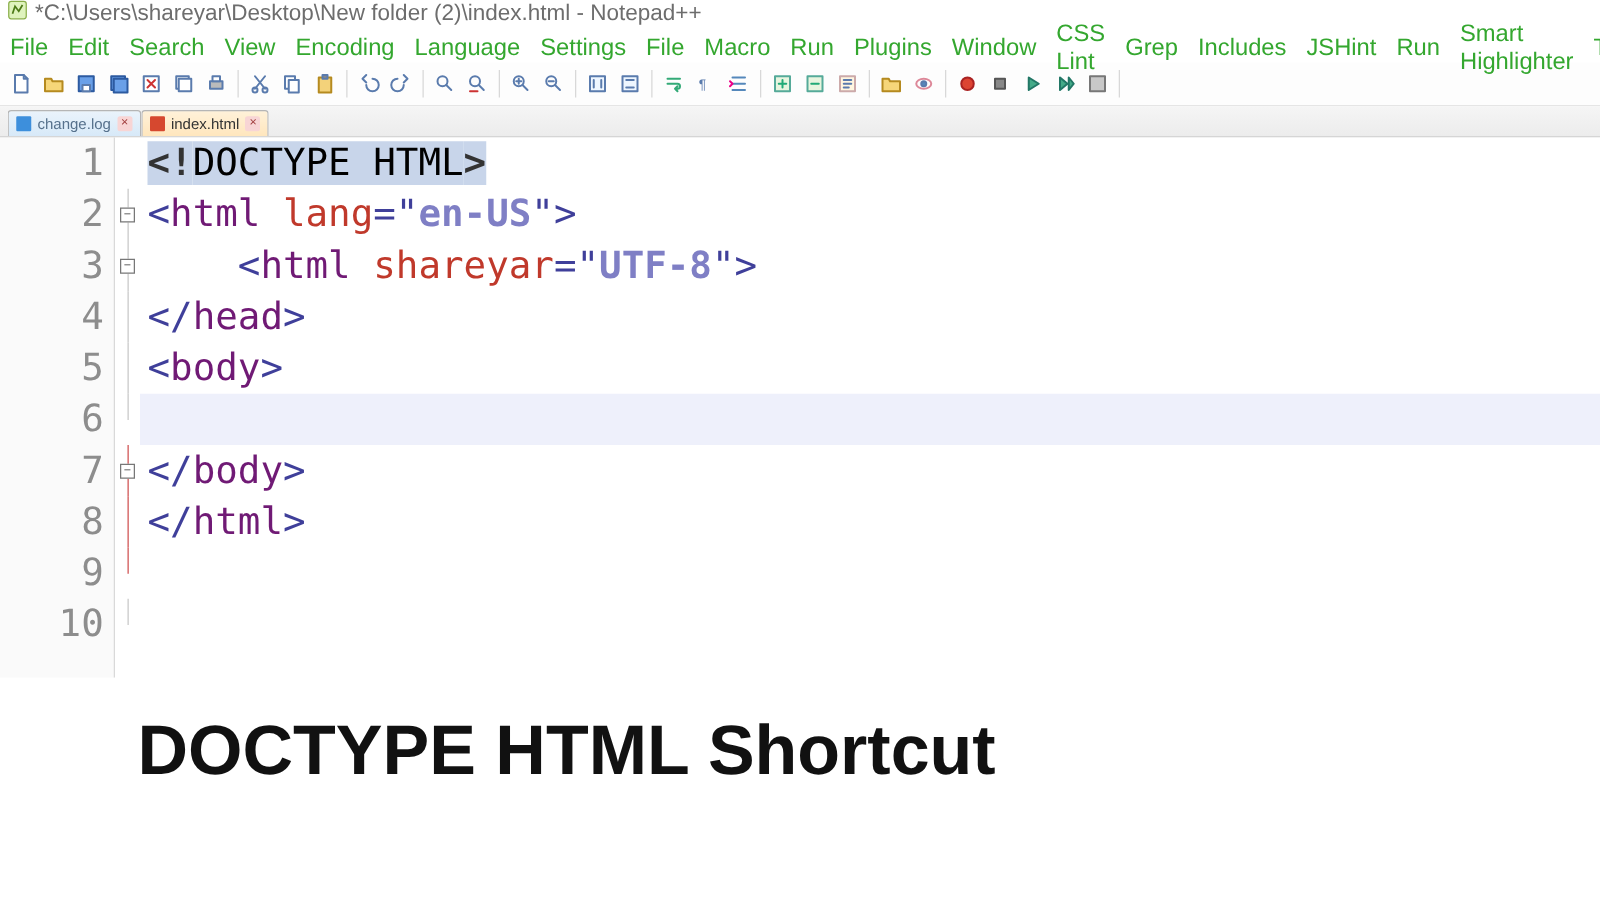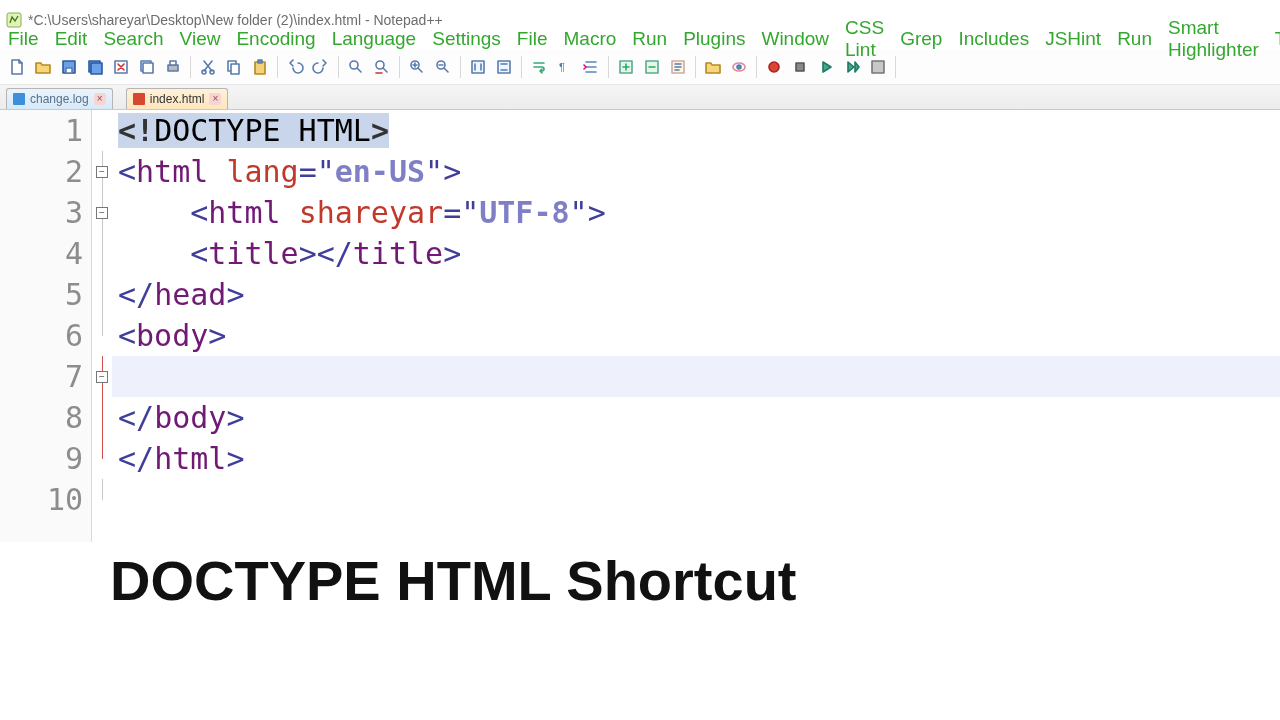--- a/index.html
+++ b/index.html
@@ -1,30 +1,30 @@
 <!DOCTYPE html>
 <html><head>
 <meta charset="utf-8">
 <style>
   html,body{margin:0;padding:0;width:1280px;height:720px;font-family:"Segoe UI",Tahoma,sans-serif;background:#fff;overflow:hidden}
   
-  .title-bar{height:28px;background:#fff;display:flex;align-items:flex-end;padding:0 6px;color:#6d6d6d;font-size:14px}
+  .title-bar{height:28px;background:#fff;display:flex;align-items:flex-start;padding:0 6px;color:#6d6d6d;font-size:18px}
   .title-bar .app-icon{width:16px;height:16px;margin-right:6px;display:inline-block}
   .title-bar .app-icon svg{display:block}
   
   .menu-bar{height:22px;display:flex;align-items:center;padding:0 8px;background:#fff;gap:16px;color:#34a72f;font-size:19px}
   .menu-bar span{cursor:default}
   
   .tool-bar{height:34px;background:#fdfdfd;border-bottom:1px solid #e5e5e5;display:flex;align-items:center;padding:0 6px;gap:4px}
   .tbtn{width:22px;height:22px;display:flex;align-items:center;justify-content:center;border-radius:2px}
   .tbtn svg{display:block}
   .tsep{width:1px;height:22px;background:#d8d8d8;margin:0 2px}
   
   .tab-strip{height:24px;background:linear-gradient(#f5f5f5,#ececec);display:flex;align-items:flex-end;padding:0 6px;border-bottom:1px solid #c9c9c9}
-  .doc-tab{height:20px;display:flex;align-items:center;gap:5px;padding:0 6px;font-size:12px;border:1px solid #b5b5b5;border-bottom:none;margin-right:13px;border-radius:3px 3px 0 0}
+  .doc-tab{height:20px;display:flex;align-items:center;gap:5px;padding:0 6px;font-size:12px;border:1px solid #b5b5b5;border-bottom:none;margin-right:0;border-radius:3px 3px 0 0}
   .doc-tab.active{background:linear-gradient(#fff1d9,#ffe6bd);color:#333}
   .doc-tab.inactive{background:linear-gradient(#eaf3fb,#d7e9f8);color:#56718c}
   .doc-tab .ficon{width:12px;height:12px;border-radius:1px}
   .ic-blue{background:#3d8fdc}
   .ic-red{background:#d6482f}
   .close-x{width:12px;height:12px;font-size:10px;line-height:12px;text-align:center;color:#a24040;background:#f8d5d5;border-radius:2px}
   
   .editor{display:flex;height:432px;border-top:none;font-family:Consolas,Menlo,monospace;font-size:30px}
   .gutter{width:92px;background:#fafafa;border-right:1px solid #d9d9d9;color:#8d8d8d;text-align:right;padding-right:8px;box-sizing:border-box}
   .gutter .ln{height:41px;line-height:41px}
@@ -37,21 +37,21 @@
   .code-col .cl{height:41px;line-height:41px;padding-left:6px;white-space:pre}
   .cl.highlight{background:#eef0fb}
   
   .t-delim{color:#3f3f9a}
   .t-tag{color:#701a75}
   .t-attr{color:#c0392b}
   .t-str{color:#7f7fc5;font-weight:bold}
   .t-sel{background:#c8d5ea}
   .t-docmark{color:#333;font-weight:bold;background:#c8d5ea}
   
-  .caption{position:absolute;left:110px;top:548px;font-family:Arial,Helvetica,sans-serif;font-size:56px;font-weight:700;color:#111}
+  .caption{position:absolute;left:110px;top:567px;font-family:Arial,Helvetica,sans-serif;font-size:56px;font-weight:700;color:#111}
 </style>
 </head>
 <body>
 
 <div class="title-bar">
   <span class="app-icon">
     <svg width="16" height="16" viewBox="0 0 16 16">
       <rect x="1" y="1" width="14" height="14" rx="2" fill="#dff3bd" stroke="#8aae4a"></rect>
       <path d="M4 11 L6 5 L9 9 L12 4" stroke="#4d7a18" stroke-width="1.4" fill="none"></path>
     </svg>
@@ -333,21 +333,20 @@
         <span class="guide red" style="bottom:50%"></span>
       </div>
       <div class="fc">
         <span class="guide" style="bottom:50%"></span>
       </div>
     </div>
   <div class="code-col" id="code-col">
       <div class="cl"><span class="t-docmark">&lt;!</span><span class="t-sel">DOCTYPE HTML</span><span class="t-docmark">&gt;</span></div>
       <div class="cl"><span class="t-delim">&lt;</span><span class="t-tag">html</span> <span class="t-attr">lang</span><span class="t-delim">=</span><span class="t-delim">"</span><span class="t-str">en-US</span><span class="t-delim">"</span><span class="t-delim">&gt;</span></div>
       <div class="cl">    <span class="t-delim">&lt;</span><span class="t-tag">html</span> <span class="t-attr">shareyar</span><span class="t-delim">=</span><span class="t-delim">"</span><span class="t-str">UTF-8</span><span class="t-delim">"</span><span class="t-delim">&gt;</span></div>
-      <div class="cl">    <span class="t-delim">&lt;</span><span class="t-tag">title</span><span class="t-delim">&gt;&lt;/</span><span class="t-tag">title</span><span class="t-delim">&gt;</span></div>
       <div class="cl"><span class="t-delim">&lt;/</span><span class="t-tag">head</span><span class="t-delim">&gt;</span></div>
       <div class="cl"><span class="t-delim">&lt;</span><span class="t-tag">body</span><span class="t-delim">&gt;</span></div>
       <div class="cl highlight">    </div>
       <div class="cl"><span class="t-delim">&lt;/</span><span class="t-tag">body</span><span class="t-delim">&gt;</span></div>
       <div class="cl"><span class="t-delim">&lt;/</span><span class="t-tag">html</span><span class="t-delim">&gt;</span></div>
     </div>
 </div>
 
 <div class="caption">DOCTYPE HTML Shortcut</div>
 

